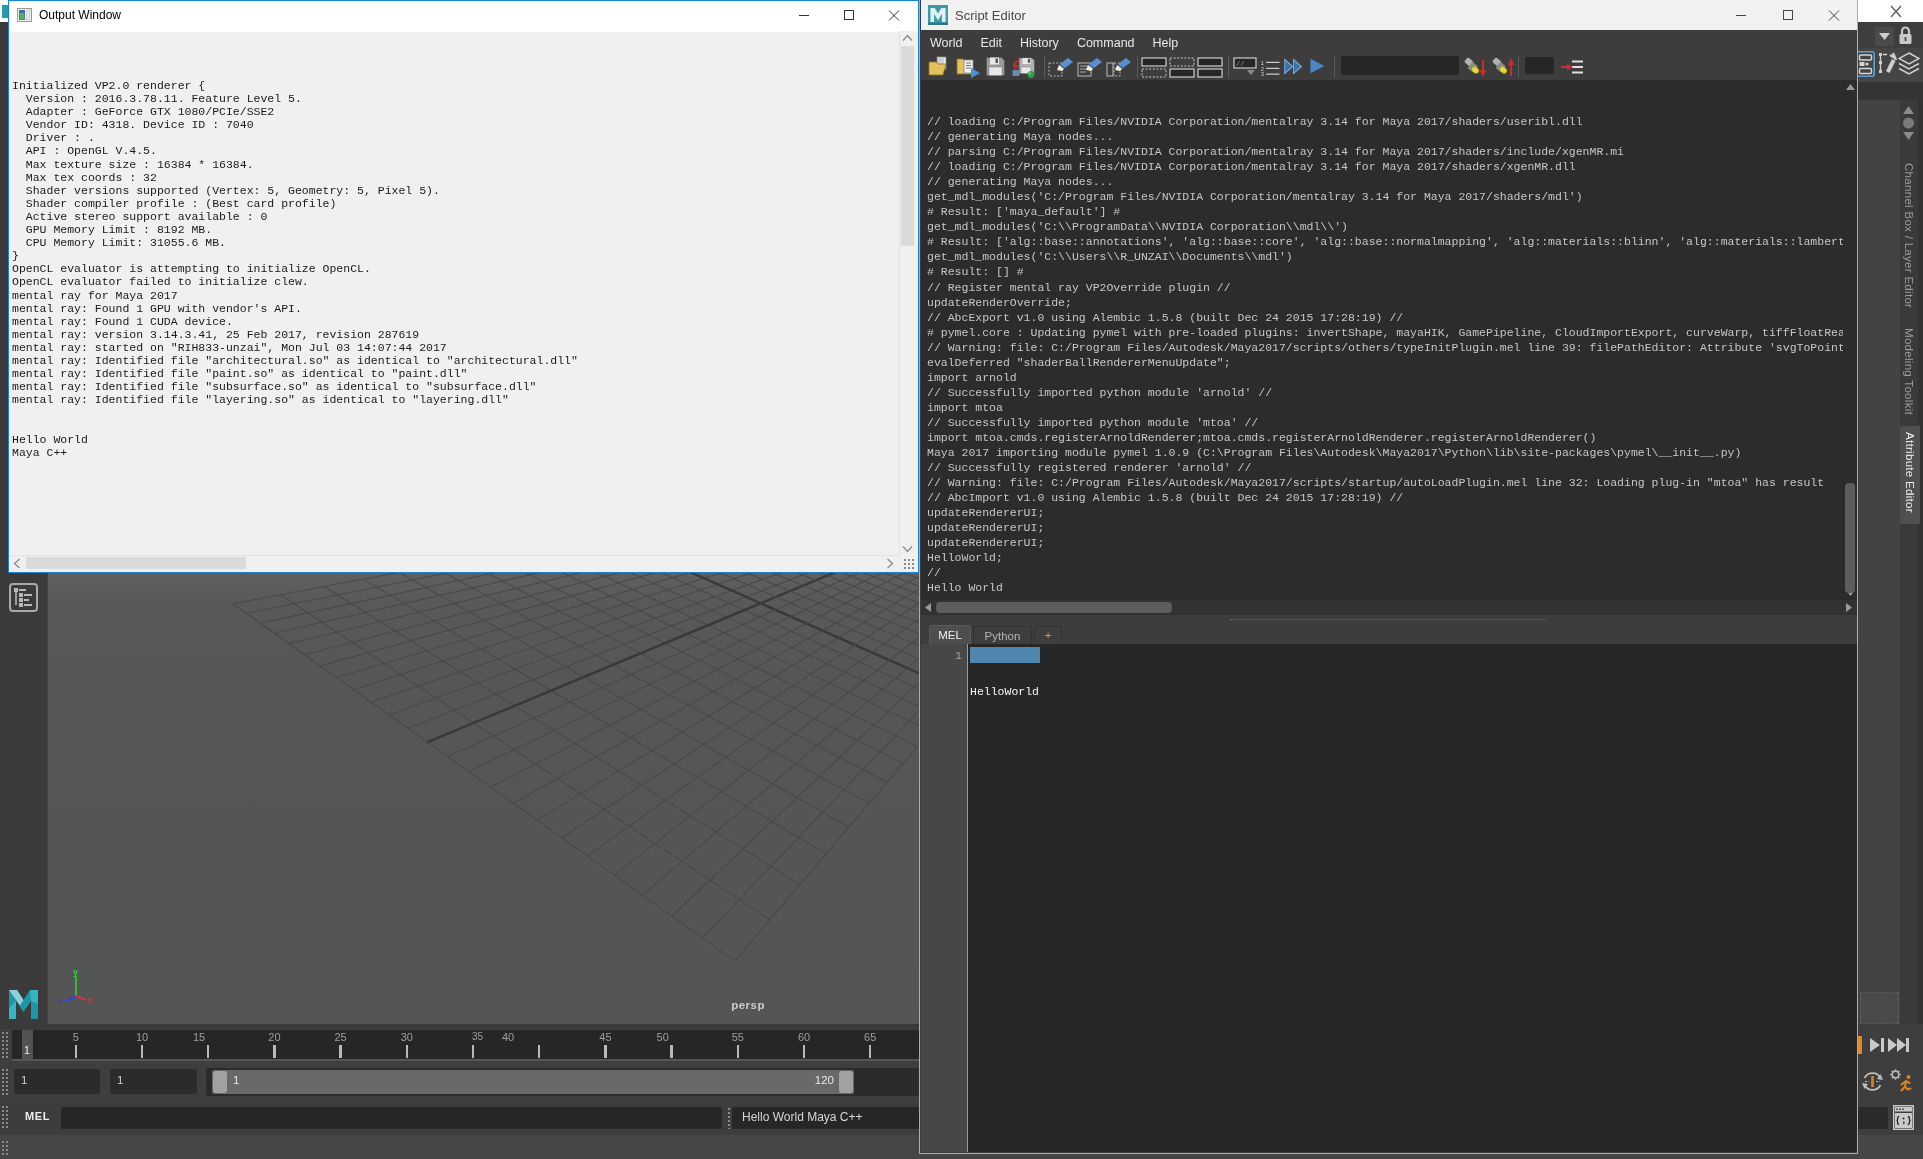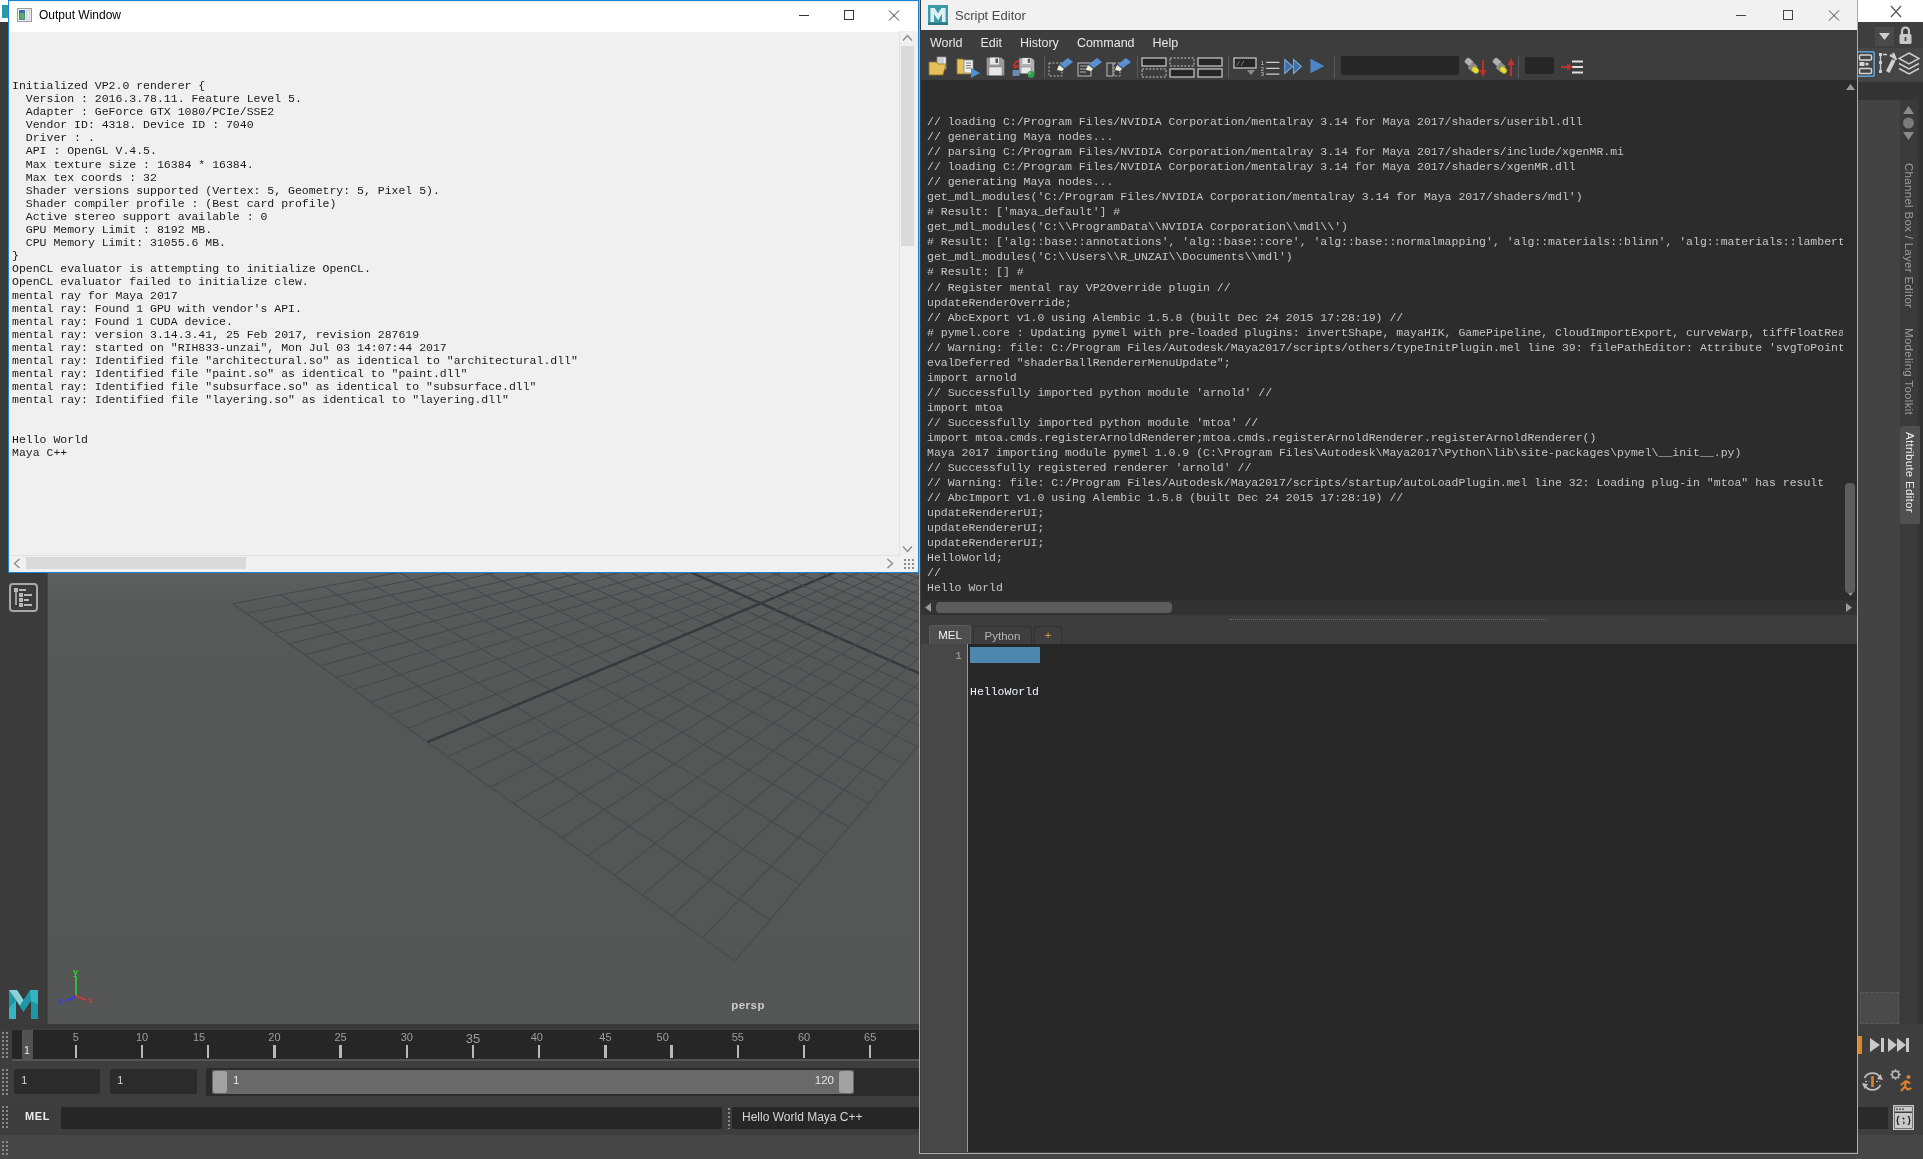--- a/index.html
+++ b/index.html
@@ -103,23 +103,23 @@
 <div class="abs" style="left:127.0px;top:1031px;width:30px;text-align:center;font-size:11px;color:#9e9e9e">10</div>
 <div class="abs" style="left:207.0px;top:1045px;width:2.4px;height:13px;background:#b8b8b8"></div>
 <div class="abs" style="left:193px;top:1031px;width:30px;text-align:left;font-size:11px;color:#9e9e9e">15</div>
 <div class="abs" style="left:273.2px;top:1045px;width:2.4px;height:13px;background:#b8b8b8"></div>
 <div class="abs" style="left:259.4px;top:1031px;width:30px;text-align:center;font-size:11px;color:#9e9e9e">20</div>
 <div class="abs" style="left:339.4px;top:1045px;width:2.4px;height:13px;background:#b8b8b8"></div>
 <div class="abs" style="left:325.6px;top:1031px;width:30px;text-align:center;font-size:11px;color:#9e9e9e">25</div>
 <div class="abs" style="left:405.6px;top:1045px;width:2.4px;height:13px;background:#b8b8b8"></div>
 <div class="abs" style="left:391.8px;top:1031px;width:30px;text-align:center;font-size:11px;color:#9e9e9e">30</div>
 <div class="abs" style="left:471.8px;top:1045px;width:2.4px;height:13px;background:#b8b8b8"></div>
-<div class="abs" style="left:458.0px;top:1031px;width:30px;text-align:center;font-size:13px;color:#9e9e9e">35</div>
+<div class="abs" style="left:472px;top:1031px;width:30px;font-size:10px;color:#9e9e9e">35</div>
 <div class="abs" style="left:538.0px;top:1045px;width:2.4px;height:13px;background:#b8b8b8"></div>
-<div class="abs" style="left:513px;top:1031px;width:30px;text-align:right;font-size:11px;color:#9e9e9e">40</div>
+<div class="abs" style="left:502px;top:1031px;width:30px;text-align:left;font-size:11px;color:#9e9e9e">40</div>
 <div class="abs" style="left:604.2px;top:1045px;width:2.4px;height:13px;background:#b8b8b8"></div>
 <div class="abs" style="left:590.4px;top:1031px;width:30px;text-align:center;font-size:11px;color:#9e9e9e">45</div>
 <div class="abs" style="left:670.4px;top:1045px;width:2.4px;height:13px;background:#b8b8b8"></div>
 <div class="abs" style="left:656.6px;top:1031px;width:30px;font-size:11px;color:#9e9e9e">50</div>
 <div class="abs" style="left:736.6px;top:1045px;width:2.4px;height:13px;background:#b8b8b8"></div>
 <div class="abs" style="left:722.8px;top:1031px;width:30px;text-align:center;font-size:11px;color:#9e9e9e">55</div>
 <div class="abs" style="left:802.8px;top:1045px;width:2.4px;height:13px;background:#b8b8b8"></div>
 <div class="abs" style="left:789.0px;top:1031px;width:30px;text-align:center;font-size:11px;color:#9e9e9e">60</div>
 <div class="abs" style="left:869.0px;top:1045px;width:2.4px;height:13px;background:#b8b8b8"></div>
 <div class="abs" style="left:855.2px;top:1031px;width:30px;text-align:center;font-size:11px;color:#9e9e9e">65</div>

